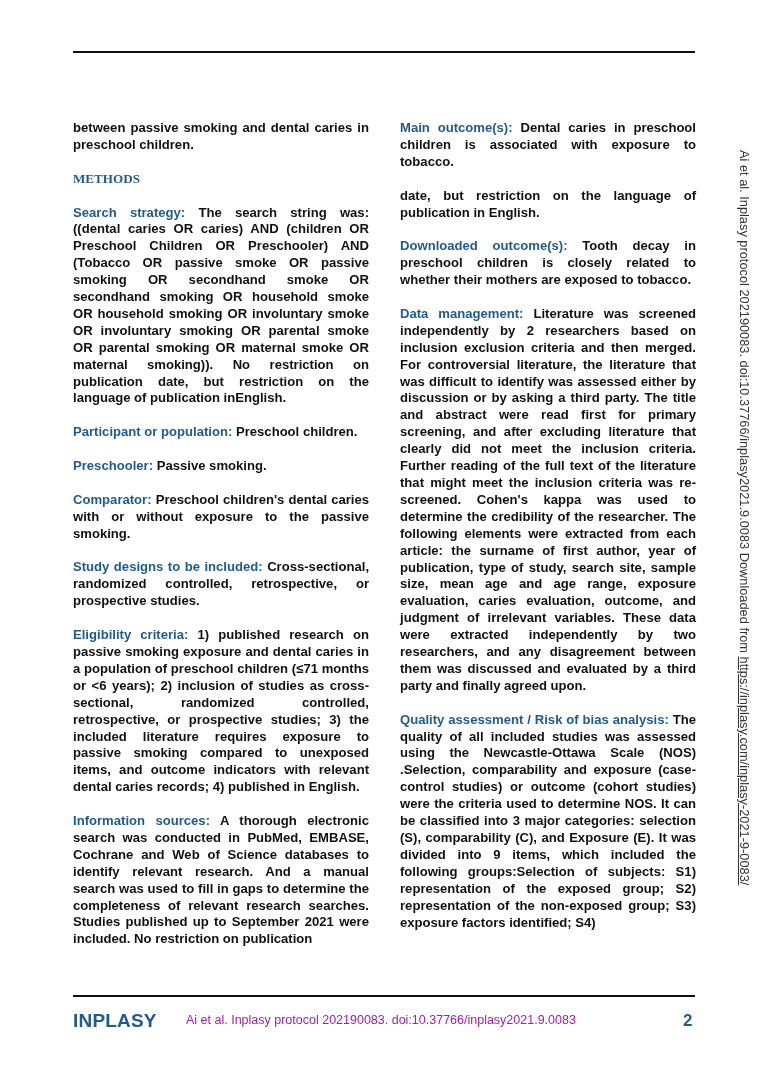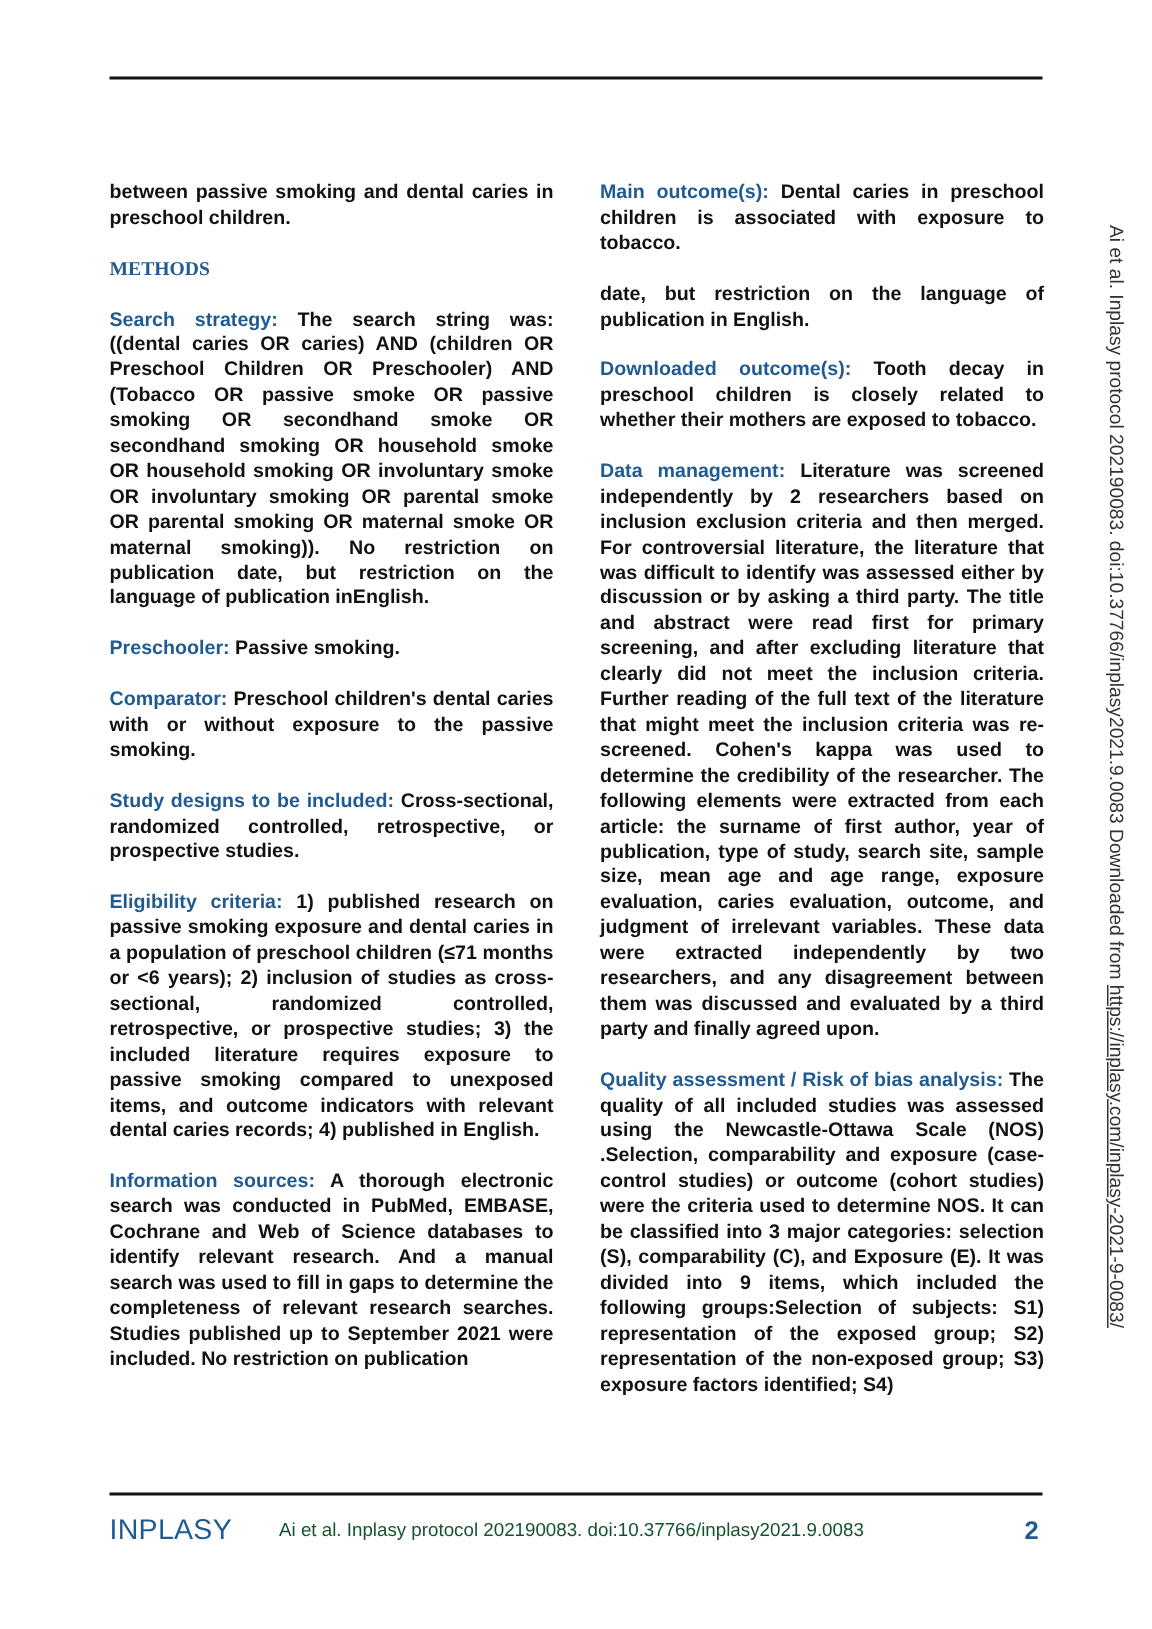--- a/index.html
+++ b/index.html
@@ -17,25 +17,25 @@
     font-size: 13.1px; line-height: 16.9px; font-weight: bold;
     text-align: justify; text-justify: inter-word; margin-top: 44px;
   }
   .col.left { left: 73px; }
   .col.right { left: 400px; }
   .col p { margin: 0 0 16.9px 0; }
   .lbl { color: #1f5a92; font-weight: bold; }
   .heading { color: #1f5a92; font-weight: bold; font-family: Liberation Serif, serif; }
   .footer-logo {
     position: absolute; left: 73px; top: 1010px;
-    font-size: 19px; font-weight: normal; color: #1f5a92; letter-spacing: 0.2px;
+    font-size: 19px; font-weight: bold; color: #1f5a92; letter-spacing: 0.2px;
   }
   .footer-cite {
     position: absolute; left: 186px; top: 1013px;
-    font-size: 12.5px; color: #14532d; font-weight: normal;
+    font-size: 12.5px; color: #a21caf; font-weight: normal;
   }
   .footer-page {
     position: absolute; left: 683px; top: 1011px;
     font-size: 17px; font-weight: bold; color: #1f5a92;
   }
   .side-note {
     position: absolute; left: 752px; top: 150px;
     transform-origin: 0 0; transform: rotate(90deg);
     white-space: nowrap; font-size: 12.8px; color: #333333;
   }
@@ -45,20 +45,24 @@
 <body>
 
 <div class="rule top"></div>
 
 <div class="col left">
   <p>between passive smoking and dental caries in preschool children.</p>
   <p class="heading">METHODS</p>
   <p>
     <span class="lbl">Search strategy:</span>
     <span>The search string was: ((dental caries OR caries) AND (children OR Preschool Children OR Preschooler) AND (Tobacco OR passive smoke OR passive smoking OR secondhand smoke OR secondhand smoking OR household smoke OR household smoking OR involuntary smoke OR involuntary smoking OR parental smoke OR parental smoking OR maternal smoke OR maternal smoking)). No restriction on publication date, but restriction on the language of publication inEnglish.</span>
+  </p>
+  <p>
+    <span class="lbl">Participant or population:</span>
+    <span>Preschool children.</span>
   </p>
   <p>
     <span class="lbl">Preschooler:</span>
     <span>Passive smoking.</span>
   </p>
   <p>
     <span class="lbl">Comparator:</span>
     <span>Preschool children's dental caries with or without exposure to the passive smoking.</span>
   </p>
   <p>

